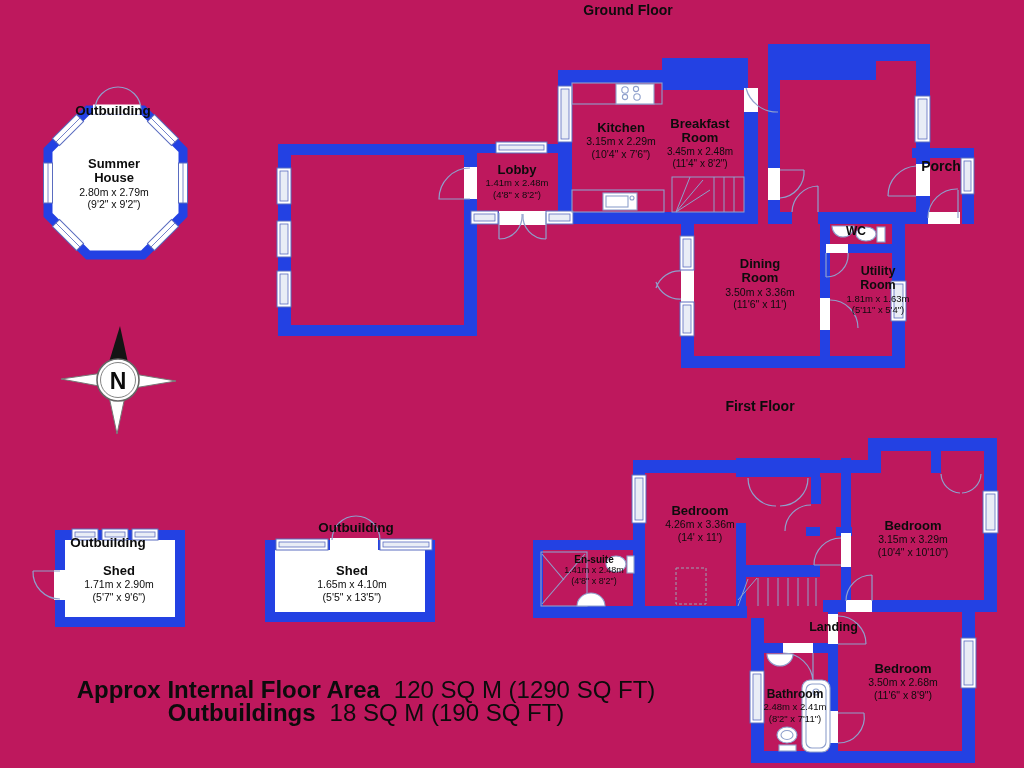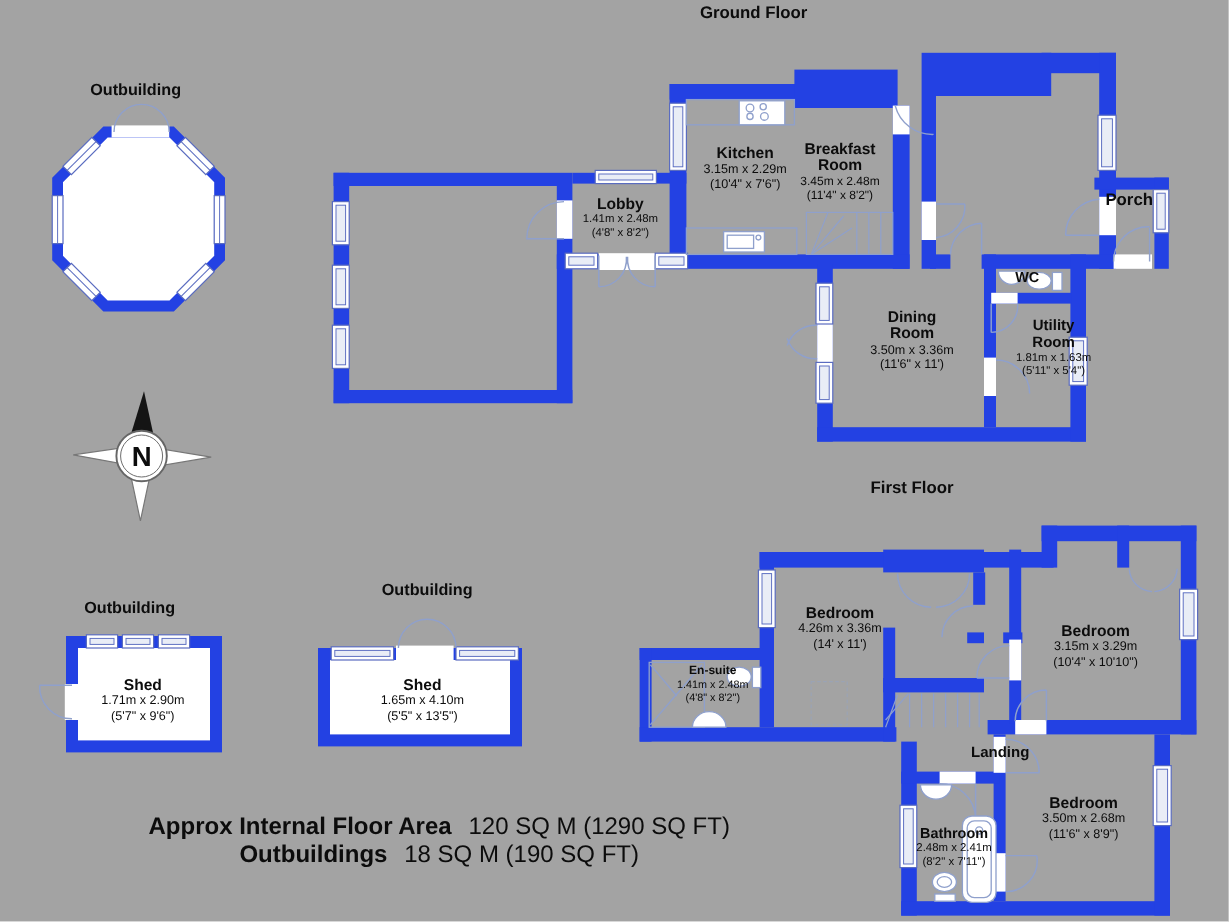--- a/index.html
+++ b/index.html
@@ -1,36 +1,36 @@
 <!DOCTYPE html>
 <html style="--wall: #2341e3; --line: #8fa0cc; --frame: #5a6cc0; --text: #0c0c0c;"><head>
 <meta charset="utf-8">
 <style>
   html,body{margin:0;padding:0;background:#ffffff;}
-  .canvas{position:relative;width:1024px;height:768px;background:#a3a3a3;overflow:hidden;
+  .canvas{position:relative;width:1024px;height:768px;background:#be185d;overflow:hidden;
           font-family:"Liberation Sans", sans-serif;color:#0c0c0c;}
   svg{position:absolute;left:0;top:0;}
   .w{fill:var(--wall,#2341e3);}
   .gap{fill:#ffffff;}
   .door{stroke:var(--line,#8fa0cc);fill:none;stroke-width:1.2;}
   .fx{stroke:var(--line,#8fa0cc);fill:#ffffff;stroke-width:1.1;}
   .fxn{stroke:var(--line,#8fa0cc);fill:none;stroke-width:1.1;}
   .winr{fill:#ffffff;stroke:var(--frame,#5a6cc0);stroke-width:1;}
   .winp{fill:#e9edf6;stroke:var(--frame,#5a6cc0);stroke-width:0.8;}
   .stair{stroke:var(--line,#8fa0cc);fill:none;stroke-width:1;}
   .dash{stroke:#9aa3b5;fill:none;stroke-width:1;stroke-dasharray:3,2;}
   .oct{fill:#ffffff;stroke:var(--wall,#2341e3);stroke-width:9;}
   .shed{fill:#ffffff;stroke:var(--wall,#2341e3);stroke-width:10;}
   .lbl{position:absolute;transform:translateX(-50%);text-align:center;width:max-content;}
   .nm{font-weight:700;font-size:13px;line-height:1.1;margin:0 auto;}
   .dm{font-size:10.5px;line-height:1.2;white-space:nowrap;}
   .title{position:absolute;transform:translateX(-50%);font-weight:700;font-size:14px;}
-  .cap{position:absolute;transform:translateX(-50%);font-weight:700;font-size:13.5px;}
+  .cap{position:absolute;transform:translateX(-50%);font-weight:700;font-size:13.5px;margin-top:36px;}
   .compass-n{position:absolute;transform:translate(-50%,-50%);font-weight:700;font-size:23px;}
-  .footer{position:absolute;transform:translateX(-50%);text-align:center;font-size:20px;line-height:23px;}
+  .footer{position:absolute;transform:translateX(-50%);text-align:center;font-size:24px;line-height:23px;}
   .fl{font-weight:700;}
   .fv{margin-left:14px;font-weight:400;}
 </style>
 </head>
 <body>
 
 <div class="canvas">
 
 <svg width="1024" height="768" viewBox="0 0 1024 768">
 
@@ -330,20 +330,25 @@
   </g>
 </svg>
 
 <div class="title" style="left:628px;top:2px;">Ground Floor</div>
 <div class="title" style="left:760px;top:398px;">First Floor</div>
 
 <div class="cap" style="left:113px;top:67px;">Outbuilding</div>
 <div class="cap" style="left:108px;top:499px;">Outbuilding</div>
 <div class="cap" style="left:356px;top:484px;">Outbuilding</div>
 
+<div class="lbl" style="left:114px;top:157px;">
+  <div class="nm" style="width:80px">Summer House</div>
+  <div class="dm">2.80m x 2.79m</div>
+  <div class="dm">(9'2" x 9'2")</div>
+</div>
 
 <div class="lbl" style="left:621px;top:121px;">
   <div class="nm">Kitchen</div>
   <div class="dm">3.15m x 2.29m</div>
   <div class="dm">(10'4" x 7'6")</div>
 </div>
 
 <div class="lbl" style="left:517px;top:163px;">
   <div class="nm">Lobby</div>
   <div class="dm" style="font-size:9.5px">1.41m x 2.48m</div>

